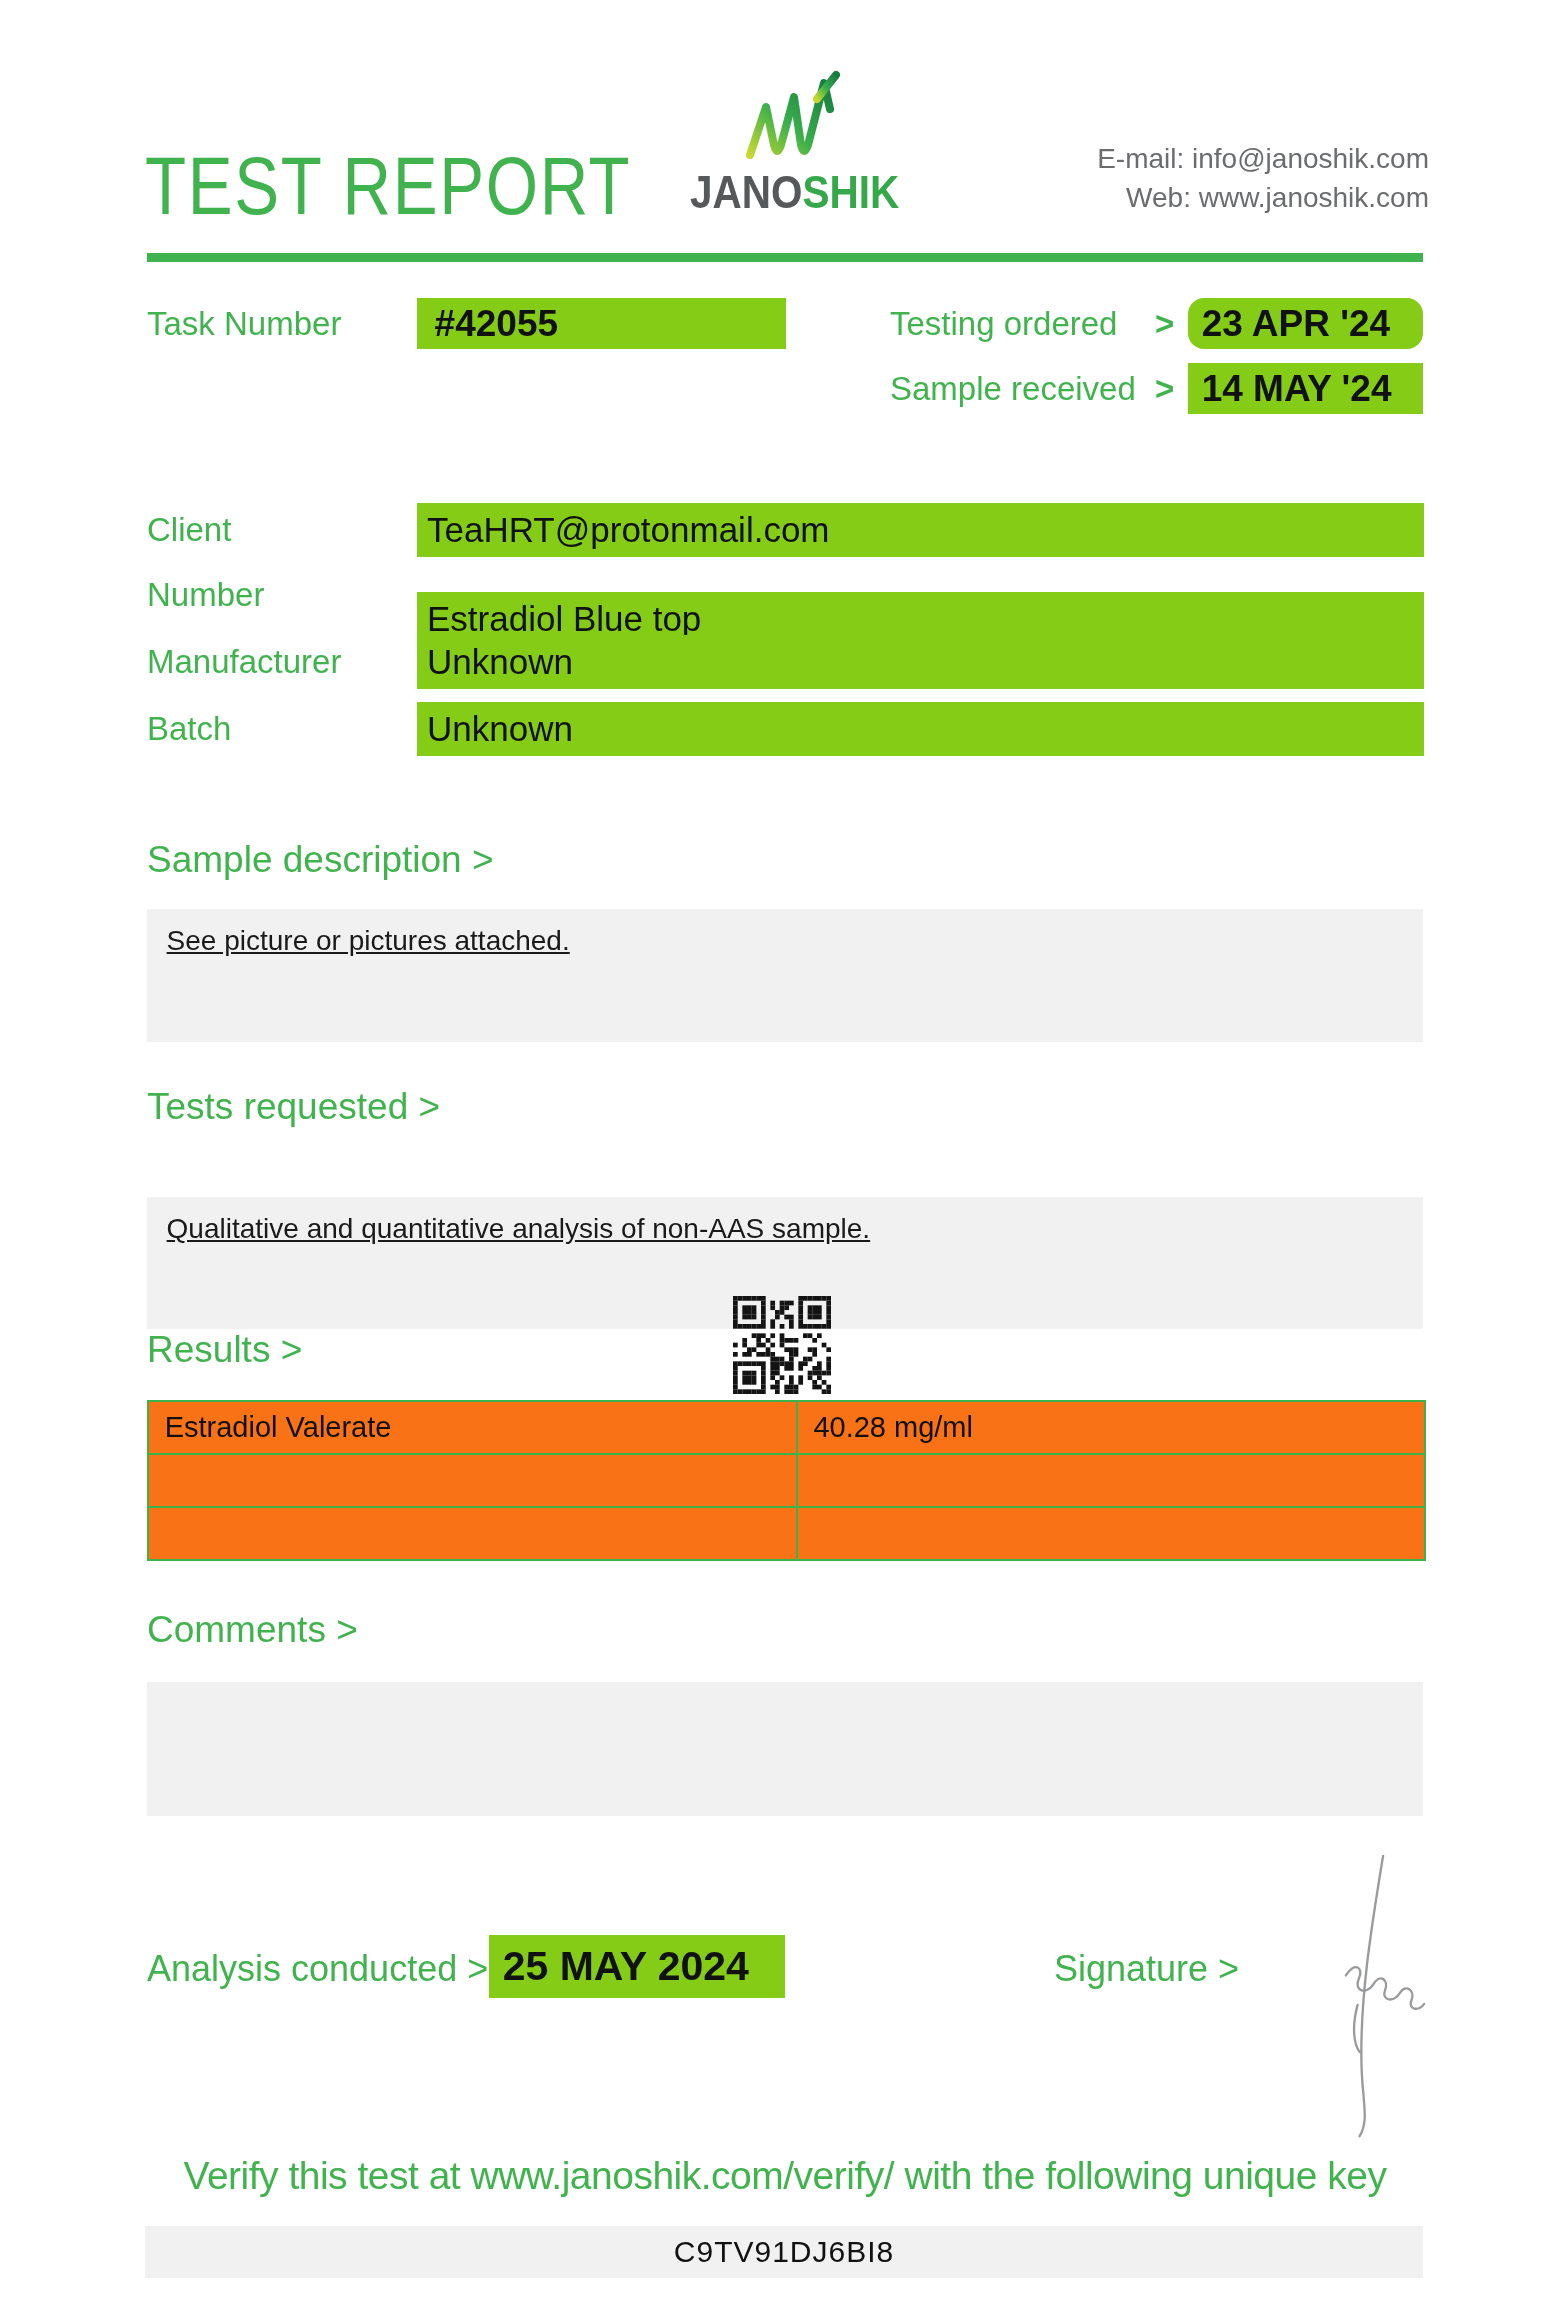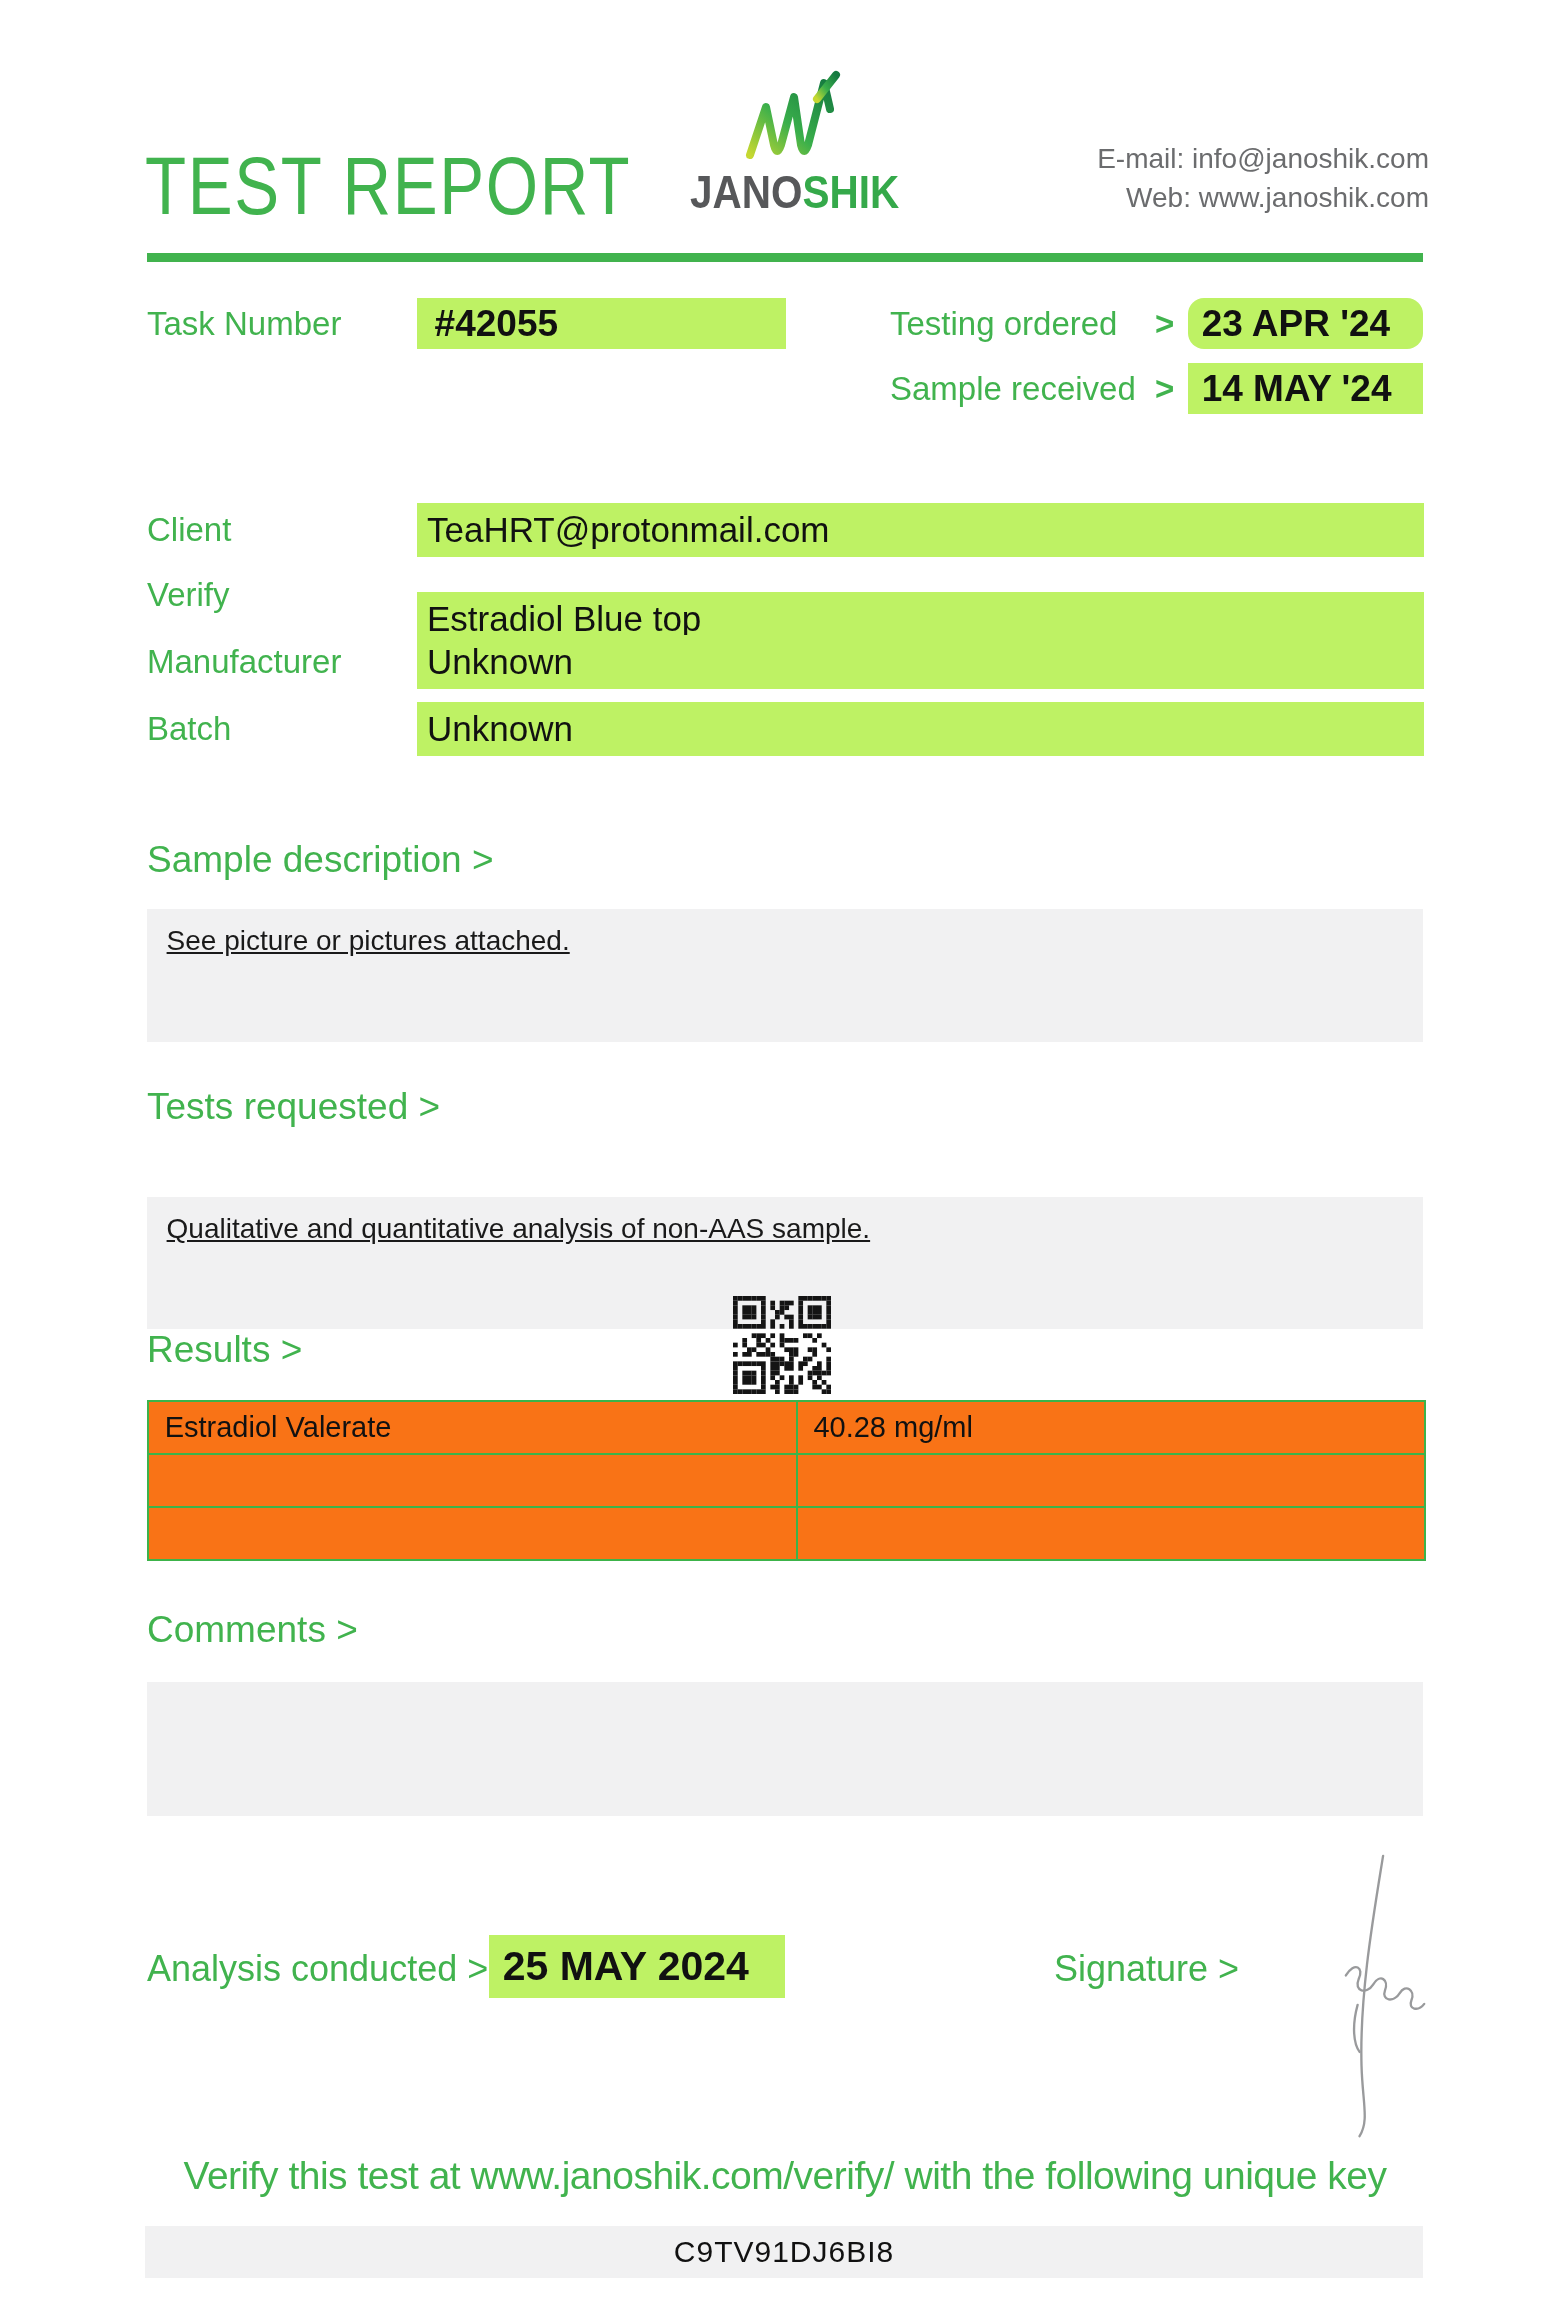--- a/index.html
+++ b/index.html
@@ -19,21 +19,21 @@
     font-size:46px;font-weight:700;letter-spacing:0;white-space:nowrap;
     transform:scaleX(.88);transform-origin:center top;margin-top:5.9px;
   }
   .brand-jano{color:#57585a;}
   .brand-shik{color:#35a94a;}
   .contact{left:931px;top:139px;width:498px;text-align:right;color:#6b6c6e;font-size:28px;line-height:39px;}
   .hr{left:147px;top:253px;width:1276px;height:8.8px;background:#41b34e;}
   
   .label{color:#41b34e;font-size:33px;white-space:nowrap;}
   .arrow{color:#41b34e;font-size:33px;font-weight:600;}
-  .valbox{background:#bef264;color:#111;overflow:hidden;white-space:nowrap;}
+  .valbox{background:#84cc16;color:#111;overflow:hidden;white-space:nowrap;}
   .task-label{left:147px;top:298px;height:51px;line-height:51px;}
   .task-box{left:417px;top:298px;width:369px;height:51px;line-height:51px;font-size:37px;font-weight:600;padding-left:17.6px;box-sizing:border-box;}
   .ord-label{left:890px;top:298px;height:51px;line-height:51px;}
   .ord-arrow{left:1155px;top:298px;height:51px;line-height:51px;}
   .ord-box{left:1188px;top:298px;width:235px;height:51px;line-height:51px;font-size:37px;font-weight:600;padding-left:13.7px;box-sizing:border-box;border-radius:16px;}
   .rec-label{left:890px;top:363px;height:51px;line-height:51px;}
   .rec-arrow{left:1155px;top:363px;height:51px;line-height:51px;}
   .rec-box{left:1188px;top:363px;width:235px;height:51px;line-height:51px;font-size:37px;font-weight:600;padding-left:13.7px;box-sizing:border-box;}
   
   .frow-label{left:147px;height:54px;line-height:54px;}
@@ -93,21 +93,21 @@
   <div class="abs arrow ord-arrow">&gt;</div>
   <div class="abs valbox ord-box">23 APR '24</div>
 
   <div class="abs label rec-label">Sample received</div>
   <div class="abs arrow rec-arrow">&gt;</div>
   <div class="abs valbox rec-box">14 MAY '24</div>
 
   <div class="abs label frow-label" style="top:503px">Client</div>
   <div class="abs valbox frow-box" style="top:503px">TeaHRT@protonmail.com</div>
 
-  <div class="abs label frow-label" style="top:568px">Verify</div>
+  <div class="abs label frow-label" style="top:568px">Number</div>
   <div class="abs valbox frow-box" style="top:592px">Estradiol Blue top</div>
 
   <div class="abs label frow-label" style="top:635px">Manufacturer</div>
   <div class="abs valbox frow-box" style="top:635px">Unknown</div>
 
   <div class="abs label frow-label" style="top:702px">Batch</div>
   <div class="abs valbox frow-box" style="top:702px">Unknown</div>
 
   <div class="abs sec-head" style="top:839px">Sample description &gt;</div>
   <div class="abs graybox" style="top:909px;height:133px;">

